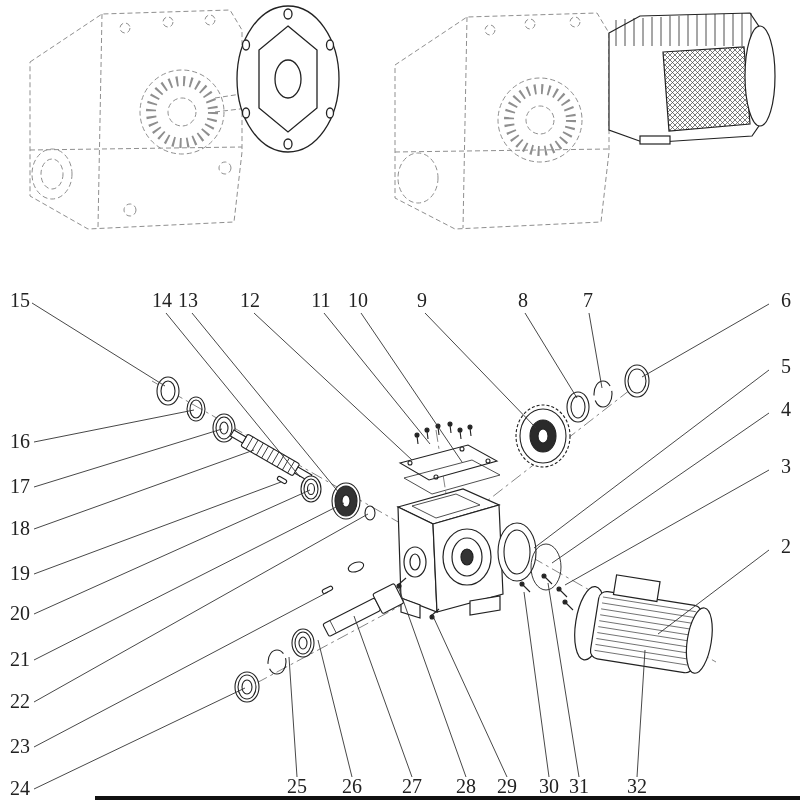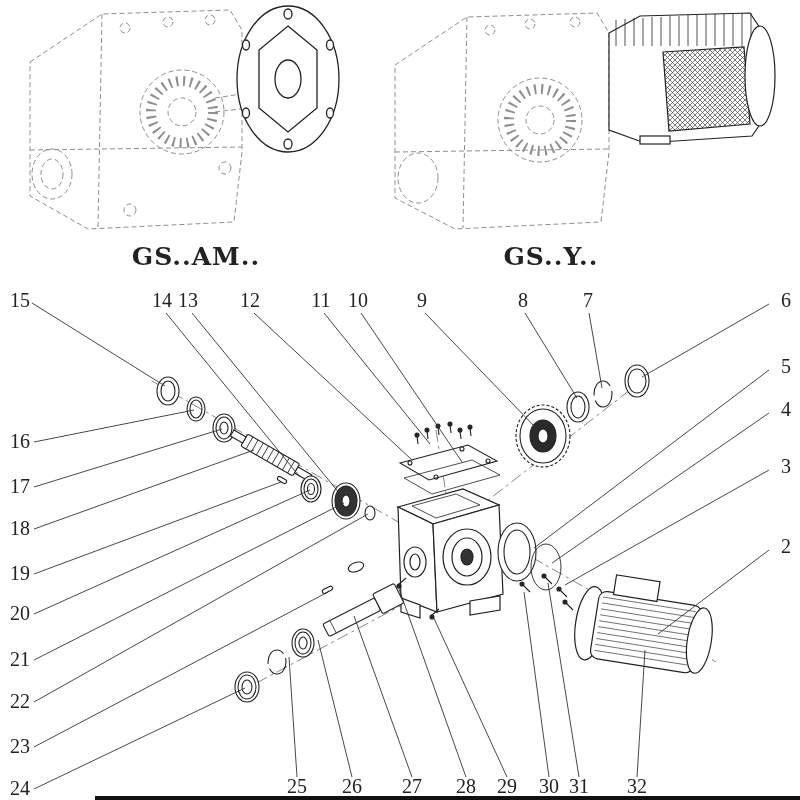--- a/index.html
+++ b/index.html
@@ -286,17 +286,15 @@
         <text x="507" y="793" text-anchor="middle" class="callout">29</text>
         <line x1="549" y1="777" x2="524" y2="592" class="leader"></line>
         <text x="549" y="793" text-anchor="middle" class="callout">30</text>
         <line x1="579" y1="777" x2="548" y2="583" class="leader"></line>
         <text x="579" y="793" text-anchor="middle" class="callout">31</text>
         <line x1="637" y1="777" x2="645" y2="650" class="leader"></line>
         <text x="637" y="793" text-anchor="middle" class="callout">32</text>
       </g>
   </svg>
 
-  <div class="fig-label" style="left:196px;top:242px;">GS..AM..</div>
-  <div class="fig-label" style="left:551px;top:242px;">GS..Y..</div>
 
   <div id="bottom-border"></div>
 </div>
 
 </body></html>

